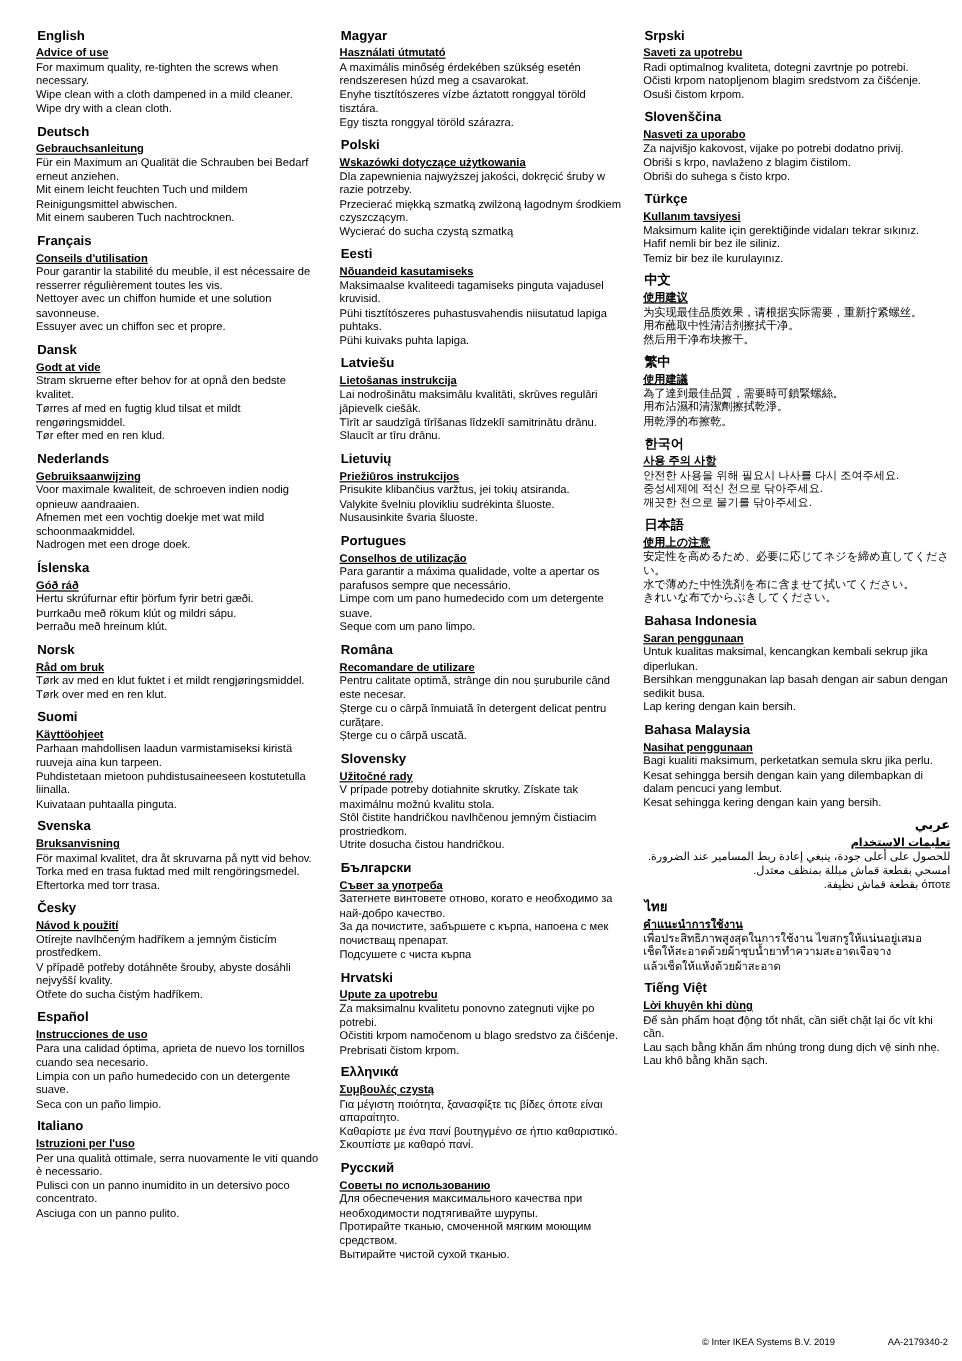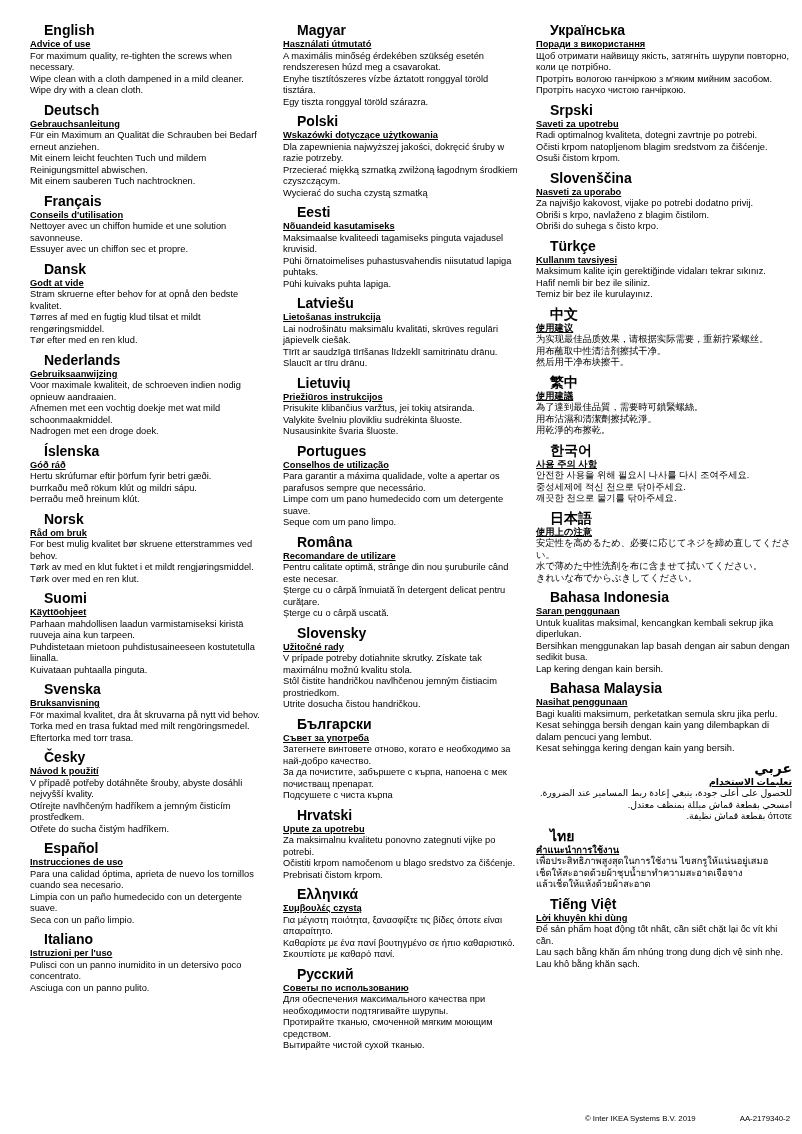--- a/index.html
+++ b/index.html
@@ -10,22 +10,22 @@
     color:#000; position:relative; overflow:hidden;
   }
   .page {
     padding:18px 10px 0 30px;
     display:flex; gap:13px; align-items:flex-start;
   }
   .col { width:240px; flex:0 0 240px; }
   .col.col-last { width:256px; flex:0 0 256px; }
   .lang-section { margin-bottom:5px; }
   .lang-name {
-    font-size:14px; font-weight:bold; line-height:16px;
-    margin:4px 0 1px 14px;
+    font-size:11px; font-weight:bold; line-height:16px;
+    margin:4px 0 1px 1px;
   }
   .subtitle { font-size:9.3px; font-weight:bold; line-height:11.5px;text-decoration:underline; }
   p.body-text { font-size:9.3px; line-height:11.5px; }
   .rtl { direction:rtl; }
   .center { text-align:left; }
   .footer {
     position:absolute; bottom:10px; right:12px;
     font-size:7.8px; line-height:10px; display:flex; gap:44px;
   }
 </style>
@@ -44,20 +44,21 @@
       <section class="lang-section">
         <h2 class="lang-name">Deutsch</h2>
         <div class="subtitle">Gebrauchsanleitung</div>
         <p class="body-text">Für ein Maximum an Qualität die Schrauben bei Bedarf erneut anziehen.</p>
         <p class="body-text">Mit einem leicht feuchten Tuch und mildem Reinigungsmittel abwischen.</p>
         <p class="body-text">Mit einem sauberen Tuch nachtrocknen.</p>
       </section>
       <section class="lang-section">
         <h2 class="lang-name">Français</h2>
         <div class="subtitle">Conseils d'utilisation</div>
+        <p class="body-text">Pour garantir la stabilité du meuble, il est nécessaire de resserrer régulièrement toutes les vis.</p>
         <p class="body-text">Nettoyer avec un chiffon humide et une solution savonneuse.</p>
         <p class="body-text">Essuyer avec un chiffon sec et propre.</p>
       </section>
       <section class="lang-section">
         <h2 class="lang-name">Dansk</h2>
         <div class="subtitle">Godt at vide</div>
         <p class="body-text">Stram skruerne efter behov for at opnå den bedste kvalitet.</p>
         <p class="body-text">Tørres af med en fugtig klud tilsat et mildt rengøringsmiddel.</p>
         <p class="body-text">Tør efter med en ren klud.</p>
       </section>
@@ -71,55 +72,55 @@
       <section class="lang-section">
         <h2 class="lang-name">Íslenska</h2>
         <div class="subtitle">Góð ráð</div>
         <p class="body-text">Hertu skrúfurnar eftir þörfum fyrir betri gæði.</p>
         <p class="body-text">Þurrkaðu með rökum klút og mildri sápu.</p>
         <p class="body-text">Þerraðu með hreinum klút.</p>
       </section>
       <section class="lang-section">
         <h2 class="lang-name">Norsk</h2>
         <div class="subtitle">Råd om bruk</div>
-        <p class="body-text">For best mulig kvalitet bør skruene etterstrammes ved behov.</p>
         <p class="body-text">Tørk av med en klut fuktet i et mildt rengjøringsmiddel.</p>
         <p class="body-text">Tørk over med en ren klut.</p>
       </section>
       <section class="lang-section">
         <h2 class="lang-name">Suomi</h2>
         <div class="subtitle">Käyttöohjeet</div>
         <p class="body-text">Parhaan mahdollisen laadun varmistamiseksi kiristä ruuveja aina kun tarpeen.</p>
         <p class="body-text">Puhdistetaan mietoon puhdistusaineeseen kostutetulla liinalla.</p>
         <p class="body-text">Kuivataan puhtaalla pinguta.</p>
       </section>
       <section class="lang-section">
         <h2 class="lang-name">Svenska</h2>
         <div class="subtitle">Bruksanvisning</div>
         <p class="body-text">För maximal kvalitet, dra åt skruvarna på nytt vid behov.</p>
         <p class="body-text">Torka med en trasa fuktad med milt rengöringsmedel.</p>
         <p class="body-text">Eftertorka med torr trasa.</p>
       </section>
       <section class="lang-section">
         <h2 class="lang-name">Česky</h2>
         <div class="subtitle">Návod k použití</div>
+        <p class="body-text">Otírejte navlhčeným hadříkem a jemným čisticím prostředkem.</p>
         <p class="body-text">V případě potřeby dotáhněte šrouby, abyste dosáhli nejvyšší kvality.</p>
-        <p class="body-text">Otírejte navlhčeným hadříkem a jemným čisticím prostředkem.</p>
         <p class="body-text">Otřete do sucha čistým hadříkem.</p>
       </section>
       <section class="lang-section">
         <h2 class="lang-name">Español</h2>
         <div class="subtitle">Instrucciones de uso</div>
         <p class="body-text">Para una calidad óptima, aprieta de nuevo los tornillos cuando sea necesario.</p>
         <p class="body-text">Limpia con un paño humedecido con un detergente suave.</p>
         <p class="body-text">Seca con un paño limpio.</p>
       </section>
       <section class="lang-section">
         <h2 class="lang-name">Italiano</h2>
         <div class="subtitle">Istruzioni per l'uso</div>
+        <p class="body-text">Per una qualità ottimale, serra nuovamente le viti quando è necessario.</p>
         <p class="body-text">Pulisci con un panno inumidito in un detersivo poco concentrato.</p>
         <p class="body-text">Asciuga con un panno pulito.</p>
       </section>
     </div>
     <div class="col">
       <section class="lang-section">
         <h2 class="lang-name">Magyar</h2>
         <div class="subtitle">Használati útmutató</div>
         <p class="body-text">A maximális minőség érdekében szükség esetén rendszeresen húzd meg a csavarokat.</p>
         <p class="body-text">Enyhe tisztítószeres vízbe áztatott ronggyal töröld tisztára.</p>
@@ -129,21 +130,21 @@
         <h2 class="lang-name">Polski</h2>
         <div class="subtitle">Wskazówki dotyczące użytkowania</div>
         <p class="body-text">Dla zapewnienia najwyższej jakości, dokręcić śruby w razie potrzeby.</p>
         <p class="body-text">Przecierać miękką szmatką zwilżoną łagodnym środkiem czyszczącym.</p>
         <p class="body-text">Wycierać do sucha czystą szmatką</p>
       </section>
       <section class="lang-section">
         <h2 class="lang-name">Eesti</h2>
         <div class="subtitle">Nõuandeid kasutamiseks</div>
         <p class="body-text">Maksimaalse kvaliteedi tagamiseks pinguta vajadusel kruvisid.</p>
-        <p class="body-text">Pühi õrnatoimelises puhastusvahendis niisutatud lapiga puhtaks.</p>
+        <p class="body-text">Pühi tisztítószeres puhastusvahendis niisutatud lapiga puhtaks.</p>
         <p class="body-text">Pühi kuivaks puhta lapiga.</p>
       </section>
       <section class="lang-section">
         <h2 class="lang-name">Latviešu</h2>
         <div class="subtitle">Lietošanas instrukcija</div>
         <p class="body-text">Lai nodrošinātu maksimālu kvalitāti, skrūves regulāri jāpievelk ciešāk.</p>
         <p class="body-text">Tīrīt ar saudzīgā tīrīšanas līdzeklī samitrinātu drānu.</p>
         <p class="body-text">Slaucīt ar tīru drānu.</p>
       </section>
       <section class="lang-section">
@@ -197,27 +198,20 @@
       </section>
       <section class="lang-section">
         <h2 class="lang-name">Русский</h2>
         <div class="subtitle">Советы по использованию</div>
         <p class="body-text">Для обеспечения максимального качества при необходимости подтягивайте шурупы.</p>
         <p class="body-text">Протирайте тканью, смоченной мягким моющим средством.</p>
         <p class="body-text">Вытирайте чистой сухой тканью.</p>
       </section>
     </div>
     <div class="col col-last">
-      <section class="lang-section">
-        <h2 class="lang-name">Українська</h2>
-        <div class="subtitle">Поради з використання</div>
-        <p class="body-text">Щоб отримати найвищу якість, затягніть шурупи повторно, коли це потрібно.</p>
-        <p class="body-text">Протріть вологою ганчіркою з м'яким мийним засобом.</p>
-        <p class="body-text">Протріть насухо чистою ганчіркою.</p>
-      </section>
       <section class="lang-section">
         <h2 class="lang-name">Srpski</h2>
         <div class="subtitle">Saveti za upotrebu</div>
         <p class="body-text">Radi optimalnog kvaliteta, dotegni zavrtnje po potrebi.</p>
         <p class="body-text">Očisti krpom natopljenom blagim sredstvom za čišćenje.</p>
         <p class="body-text">Osuši čistom krpom.</p>
       </section>
       <section class="lang-section">
         <h2 class="lang-name">Slovenščina</h2>
         <div class="subtitle">Nasveti za uporabo</div>

